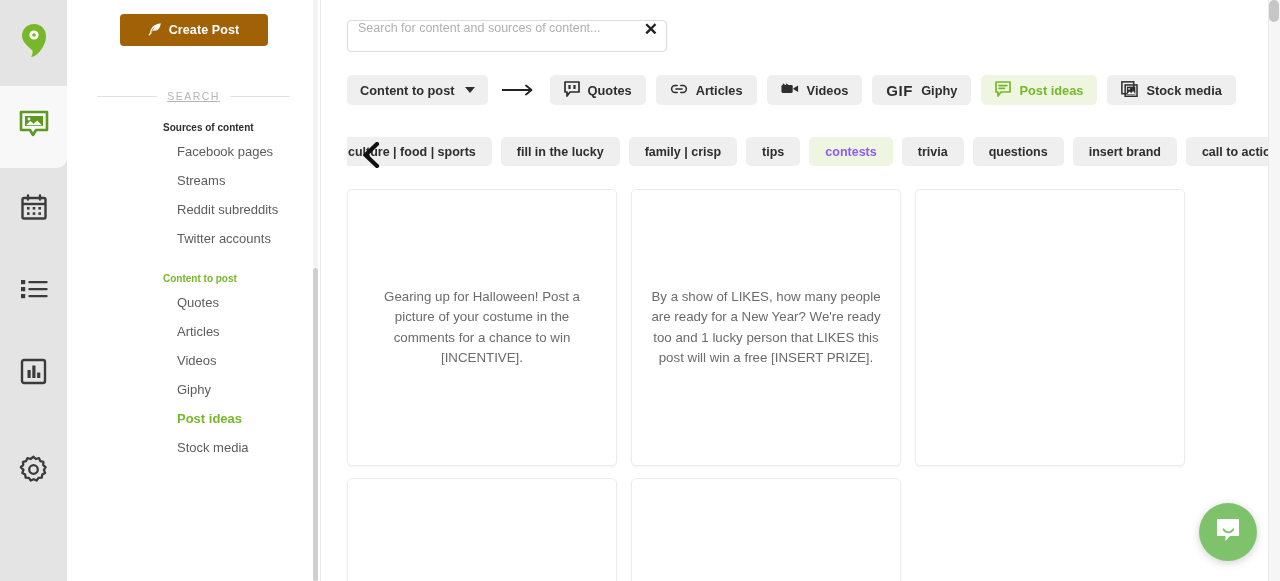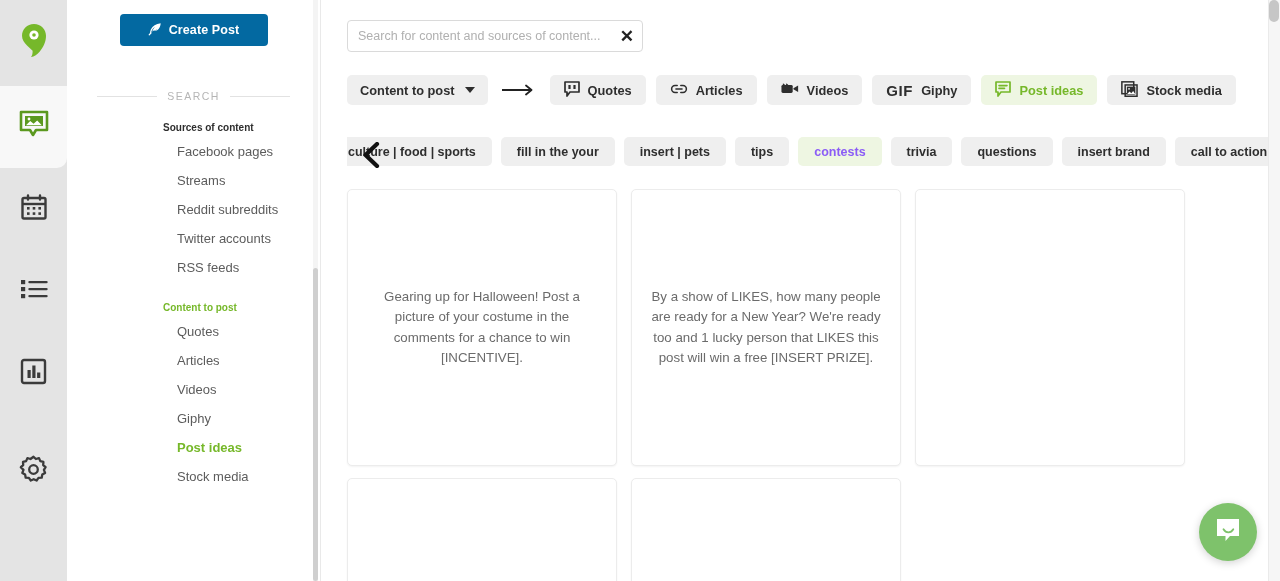--- a/index.html
+++ b/index.html
@@ -44,32 +44,32 @@
   .sidebar {
     width: 254px; min-width: 254px; height: 581px;
     background: #ffffff;
     position: relative;
     border-right: 1px solid #e9e9e9;
     padding: 0 0 0 0;
   }
   .create-post-wrap { padding: 14px 30px 0 30px; display:flex; justify-content:center; }
   .create-post {
     width: 148px; height: 32px;
-    background: #0369a1;
+    background: #a16207;
     border: none; border-radius: 4px;
     color: #ffffff;
     font-size: 12.5px; font-weight: bold;
     display: flex; align-items: center; justify-content: center; gap: 7px;
     cursor: pointer;
     letter-spacing: .1px;
   }
   .search-divider {
     margin: 44px 30px 0 30px;
     display: flex; align-items: center; gap: 10px;
-    color: #b5b5b5; font-size: 10.5px; letter-spacing: 1.5px;
+    color: #b5b5b5; font-size: 10.5px; letter-spacing: 1.5px; text-decoration: underline;
   }
   .search-divider .line { flex: 1; height: 1px; background: #e2e2e2; }
 
   .nav-section { padding: 0 0 0 0; }
   .nav-head {
     margin: 20px 0 4px 0; padding: 0 0 0 96px;
     font-size: 10px; font-weight: bold; color: #2e2e2e;
     cursor: pointer;
   }
   .nav-head.active { color: #76b82a; }
@@ -90,23 +90,23 @@
 
   
   .main {
     flex: 1; height: 581px; position: relative; overflow: hidden;
     background: #ffffff;
     padding: 0 0 0 0;
   }
 
   .searchbar-row { padding: 20px 0 0 26px; }
   .searchbox {
-    width: 296px; height: 32px;
+    width: 320px; height: 32px;
     border: 1px solid #dadada; border-radius: 4px;
-    display: flex; align-items: center;
+    display: flex; align-items: flex-start;
     padding: 0 8px 0 10px; gap: 6px;
     background: #fff;
   }
   .searchbox input {
     flex: 1; border: none; outline: none;
     font-family: "Liberation Sans", sans-serif;
     font-size: 12.5px; color: #4a4a4a; background: transparent;
   }
   .searchbox input::placeholder { color: #b0b0b0; }
   .clear-x {
@@ -304,21 +304,20 @@
       <span>SEARCH</span>
       <span class="line"></span>
     </div>
 
     <div class="nav-section">
       <div class="nav-head">Sources of content</div>
       <div class="nav-item">Facebook pages</div>
       <div class="nav-item">Streams</div>
       <div class="nav-item">Reddit subreddits</div>
       <div class="nav-item">Twitter accounts</div>
-      <div class="nav-item">RSS feeds</div>
     </div>
 
     <div class="nav-section">
       <div class="nav-head active">Content to post</div>
       <div class="nav-item">Quotes</div>
       <div class="nav-item">Articles</div>
       <div class="nav-item">Videos</div>
       <div class="nav-item">Giphy</div>
       <div class="nav-item active">Post ideas</div>
       <div class="nav-item">Stock media</div>
@@ -405,22 +404,22 @@
             <path d="M6.4 14.2l2.6-3 1.9 1.7 2-2.2 2.3 3.5z" fill="#ffffff"></path>
           </svg>
         </span>
         <span>Stock media</span>
       </button>
     </div>
 
     <div class="chips-wrap">
       <div class="chips">
         <button class="chip clipped">| culture | food | sports</button>
-        <button class="chip">fill in the your</button>
-        <button class="chip">insert | pets</button>
+        <button class="chip">fill in the lucky</button>
+        <button class="chip">family | crisp</button>
         <button class="chip">tips</button>
         <button class="chip active">contests</button>
         <button class="chip">trivia</button>
         <button class="chip">questions</button>
         <button class="chip">insert brand</button>
         <button class="chip">call to action</button>
       </div>
       <div class="chip-scroll-left">
         <svg width="20" height="26" viewBox="0 0 20 26">
           <path d="M15 2L3.5 13 15 24" fill="none" stroke="#111" stroke-width="4.2" stroke-linecap="round" stroke-linejoin="round"></path>

